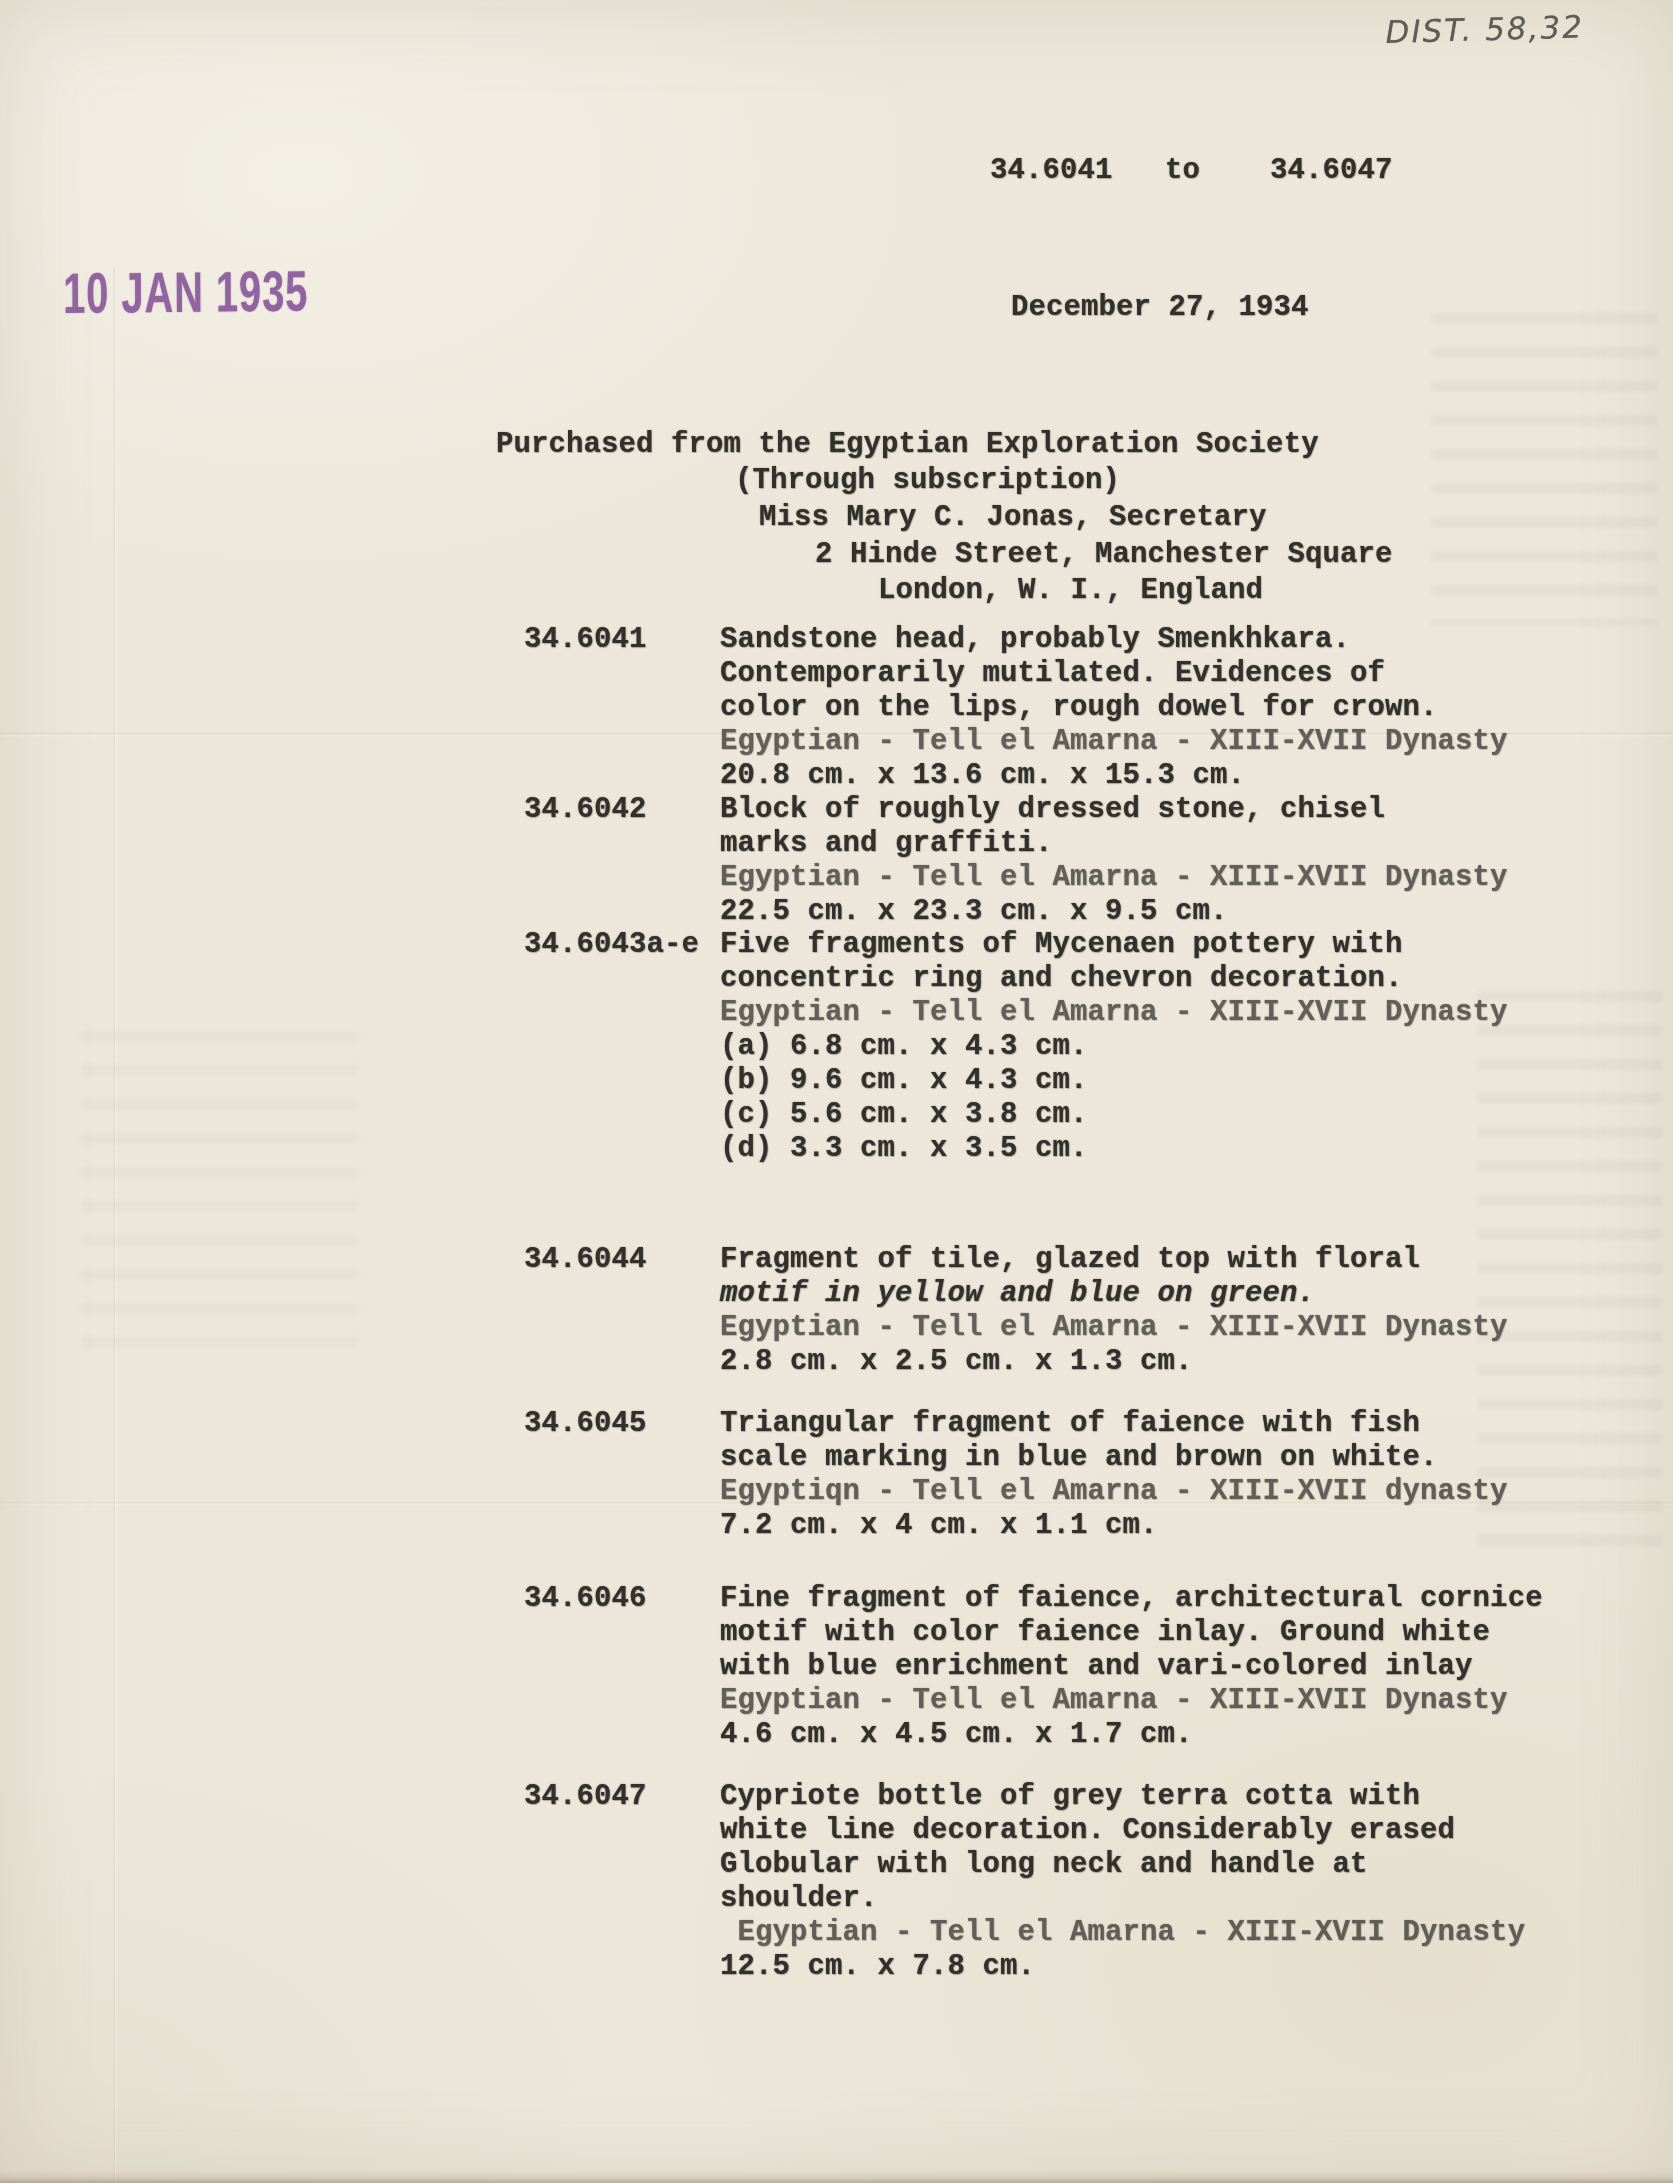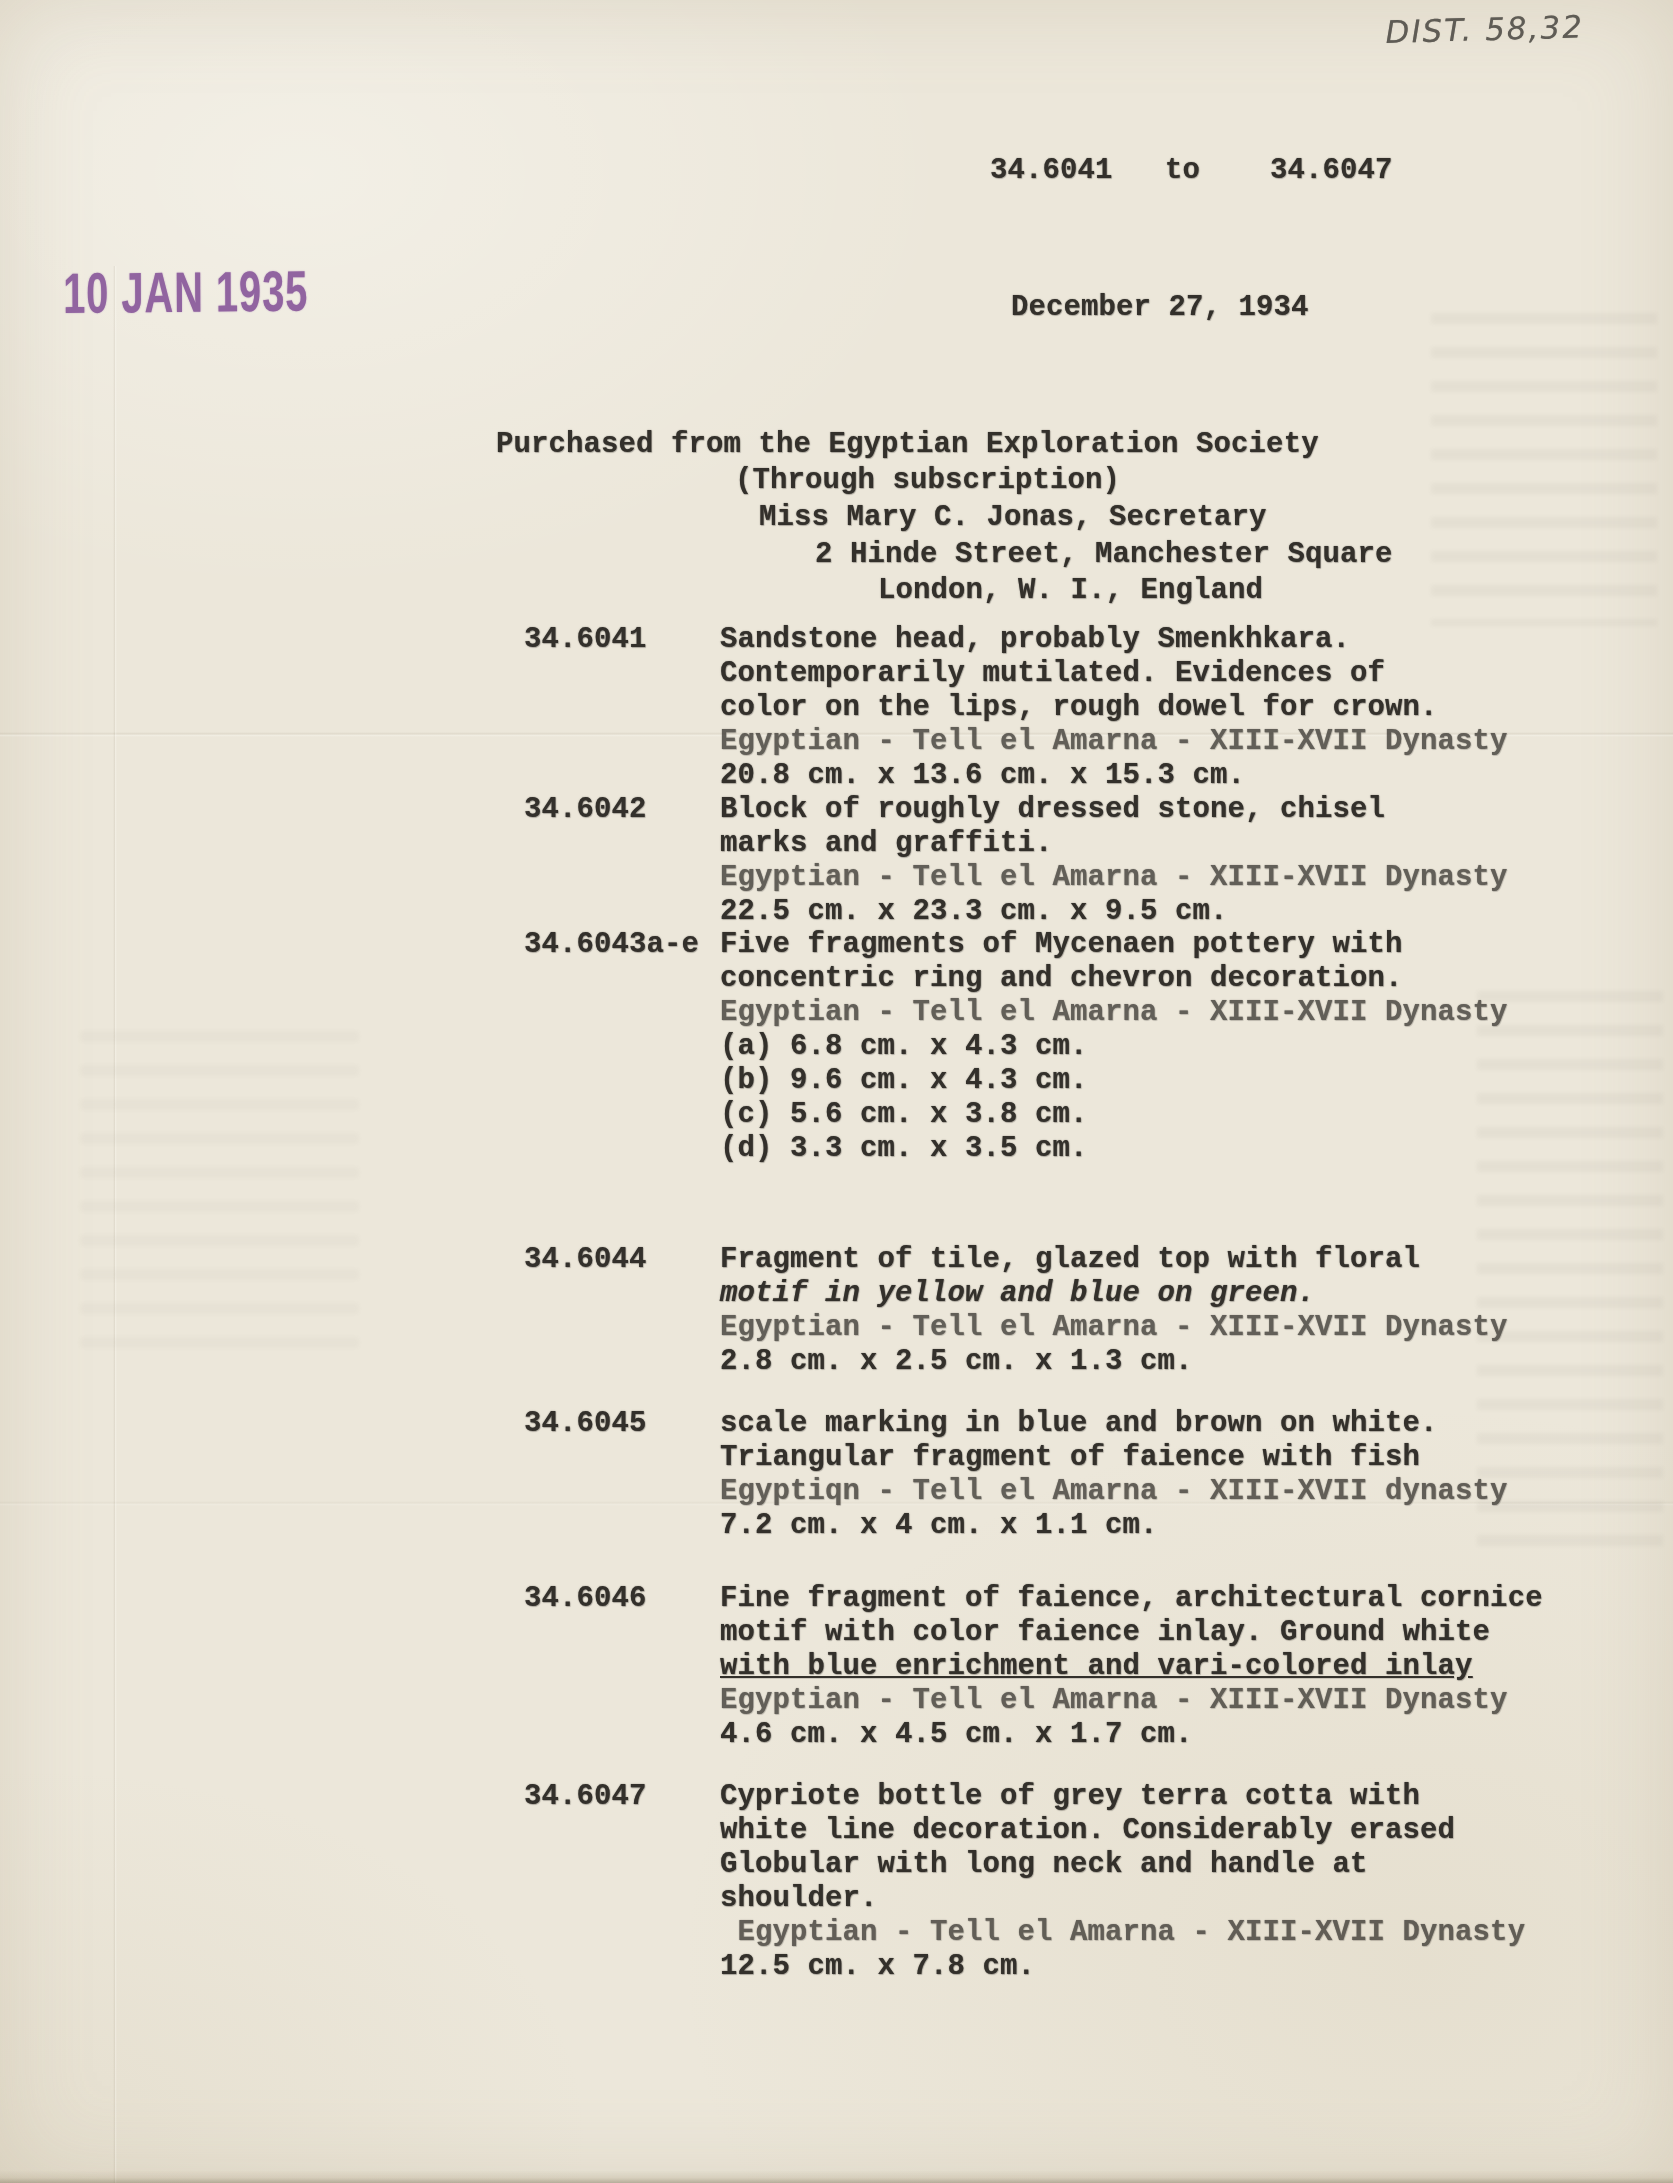--- a/index.html
+++ b/index.html
@@ -123,33 +123,33 @@
       <div class="typed" style="position:relative;">Fragment of tile, glazed top with floral</div>
       <div class="typed" style="position:relative;font-style:italic;">motif in yellow and blue on green.</div>
       <div class="typed faint" style="position:relative;">Egyptian - Tell el Amarna - XIII-XVII Dynasty</div>
       <div class="typed" style="position:relative;">2.8 cm. x 2.5 cm. x 1.3 cm.</div>
     </div>
   </div>
 
   <div class="item" style="top:1407px;">
     <div class="typed num">34.6045</div>
     <div class="desc">
+      <div class="typed" style="position:relative;">Triangular fragment of faience with fish</div>
       <div class="typed" style="position:relative;">scale marking in blue and brown on white.</div>
-      <div class="typed" style="position:relative;">Triangular fragment of faience with fish</div>
       <div class="typed faint" style="position:relative;">Egyptiqn - Tell el Amarna - XIII-XVII dynasty</div>
       <div class="typed" style="position:relative;">7.2 cm. x 4 cm. x 1.1 cm.</div>
     </div>
   </div>
 
   <div class="item" style="top:1582px;">
     <div class="typed num">34.6046</div>
     <div class="desc">
       <div class="typed" style="position:relative;">Fine fragment of faience, architectural cornice</div>
       <div class="typed" style="position:relative;">motif with color faience inlay. Ground white</div>
-      <div class="typed" style="position:relative;text-decoration:underline;">with blue enrichment and vari-colored inlay</div>
+      <div class="typed" style="position:relative;">with blue enrichment and vari-colored inlay</div>
       <div class="typed faint" style="position:relative;">Egyptian - Tell el Amarna - XIII-XVII Dynasty</div>
       <div class="typed" style="position:relative;">4.6 cm. x 4.5 cm. x 1.7 cm.</div>
     </div>
   </div>
 
   <div class="item" style="top:1780px;">
     <div class="typed num">34.6047</div>
     <div class="desc">
       <div class="typed" style="position:relative;">Cypriote bottle of grey terra cotta with</div>
       <div class="typed" style="position:relative;">white line decoration. Considerably erased</div>

